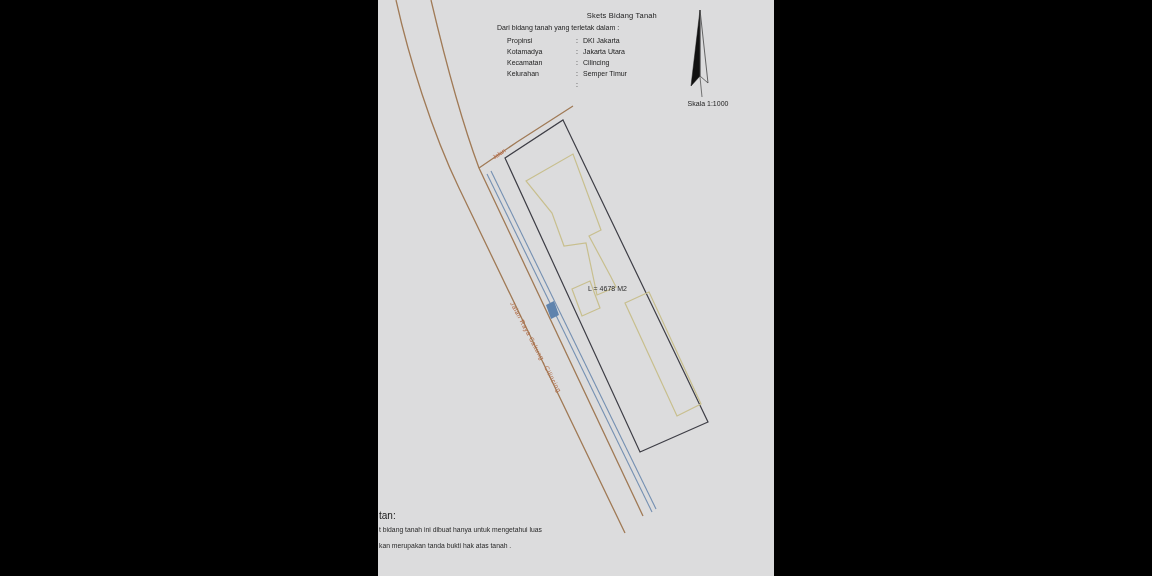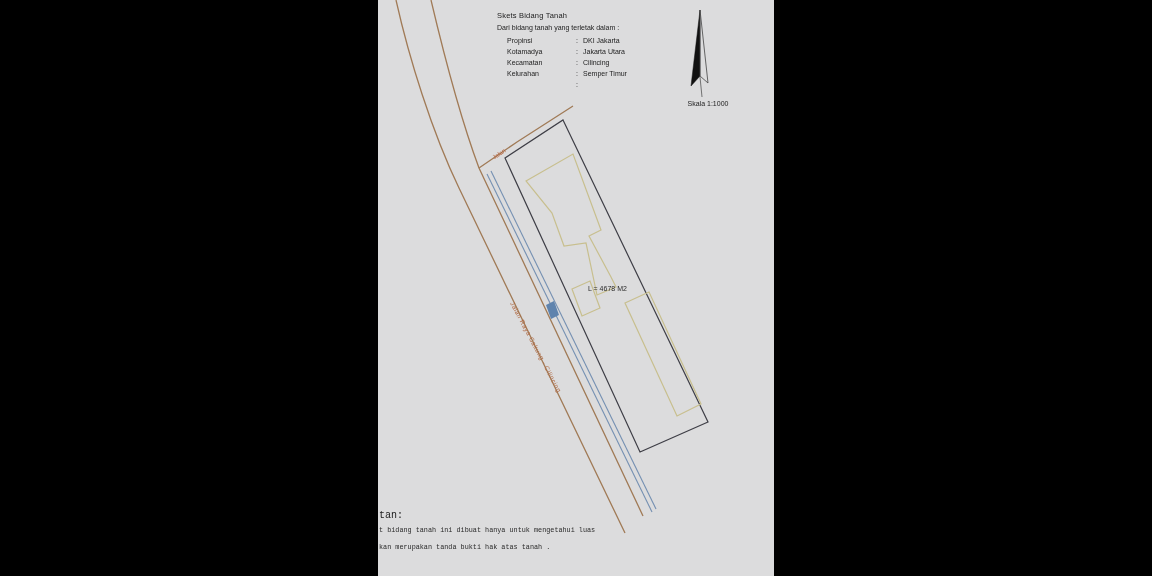--- a/index.html
+++ b/index.html
@@ -1,35 +1,35 @@
 <!DOCTYPE html>
 <html><head>
 <meta charset="utf-8">
 <style>
   html,body{margin:0;padding:0;background:#000;}
   .stage{position:relative;width:1152px;height:576px;background:#000;overflow:hidden;
          font-family:"Liberation Sans", sans-serif;}
   .doc{position:absolute;left:378px;top:0;width:396px;height:576px;background:#dcdcdd;overflow:hidden;}
   .abs{position:absolute;}
-  .hdr-title{left:119px;top:11px;width:160px;text-align:left;font-size:7.5px;color:#1c1c1c;letter-spacing:.2px;}
+  .hdr-title{left:119px;top:11px;width:160px;text-align:right;font-size:7.5px;color:#1c1c1c;letter-spacing:.2px;}
   .hdr-sub{left:119px;top:24px;font-size:7px;color:#1c1c1c;}
   .loc-table{left:129px;top:37px;width:150px;}
   .loc-row{display:flex;height:11px;font-size:7px;color:#1c1c1c;align-items:flex-start;}
   .loc-label{width:64px;}
   .loc-sep{width:12px;text-align:center;}
   .loc-value{flex:1;}
   .compass{left:308px;top:4px;width:40px;height:96px;}
   .skala{left:304px;top:100px;width:52px;text-align:center;font-size:7px;color:#1c1c1c;}
   .mapsvg{left:0;top:0;width:396px;height:576px;}
   .area-label{left:210px;top:285px;font-size:7px;color:#2a2a2a;white-space:nowrap;}
   .road-label{left:158px;top:347px;font-size:6.5px;color:#b06a44;white-space:nowrap;
               transform:translate(-50%,-50%) rotate(62deg);letter-spacing:.5px;}
   .jalan-label{left:121px;top:154px;font-size:6px;color:#b5603a;white-space:nowrap;
                transform:translate(-50%,-50%) rotate(-33deg);}
-  .notes{left:1px;top:510px;width:300px;color:#222;font-family:Liberation Mono, monospace;}
+  .notes{left:1px;top:510px;width:300px;color:#222;}
   .notes-heading{font-size:10px;margin:0 0 5px 0;color:#1a1a1a;}
   .notes-line{font-size:6.8px;margin:0 0 9px 0;color:#2a2a2a;}
 </style>
 </head>
 <body>
 
 <div class="stage">
   <div class="doc">
 
     <div class="abs hdr-title">Skets Bidang Tanah</div>

